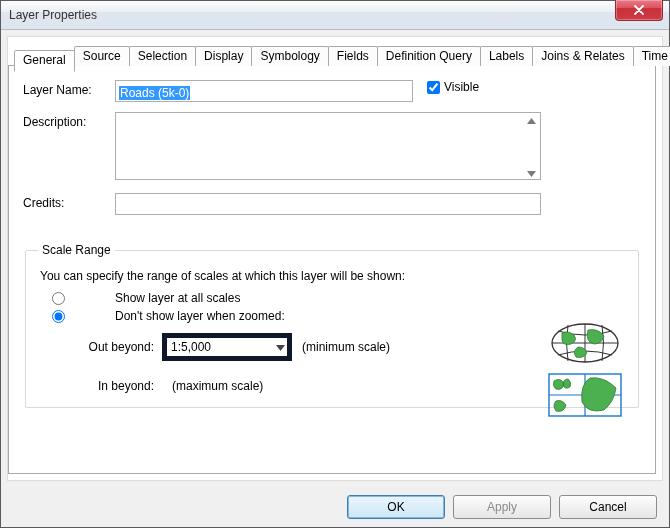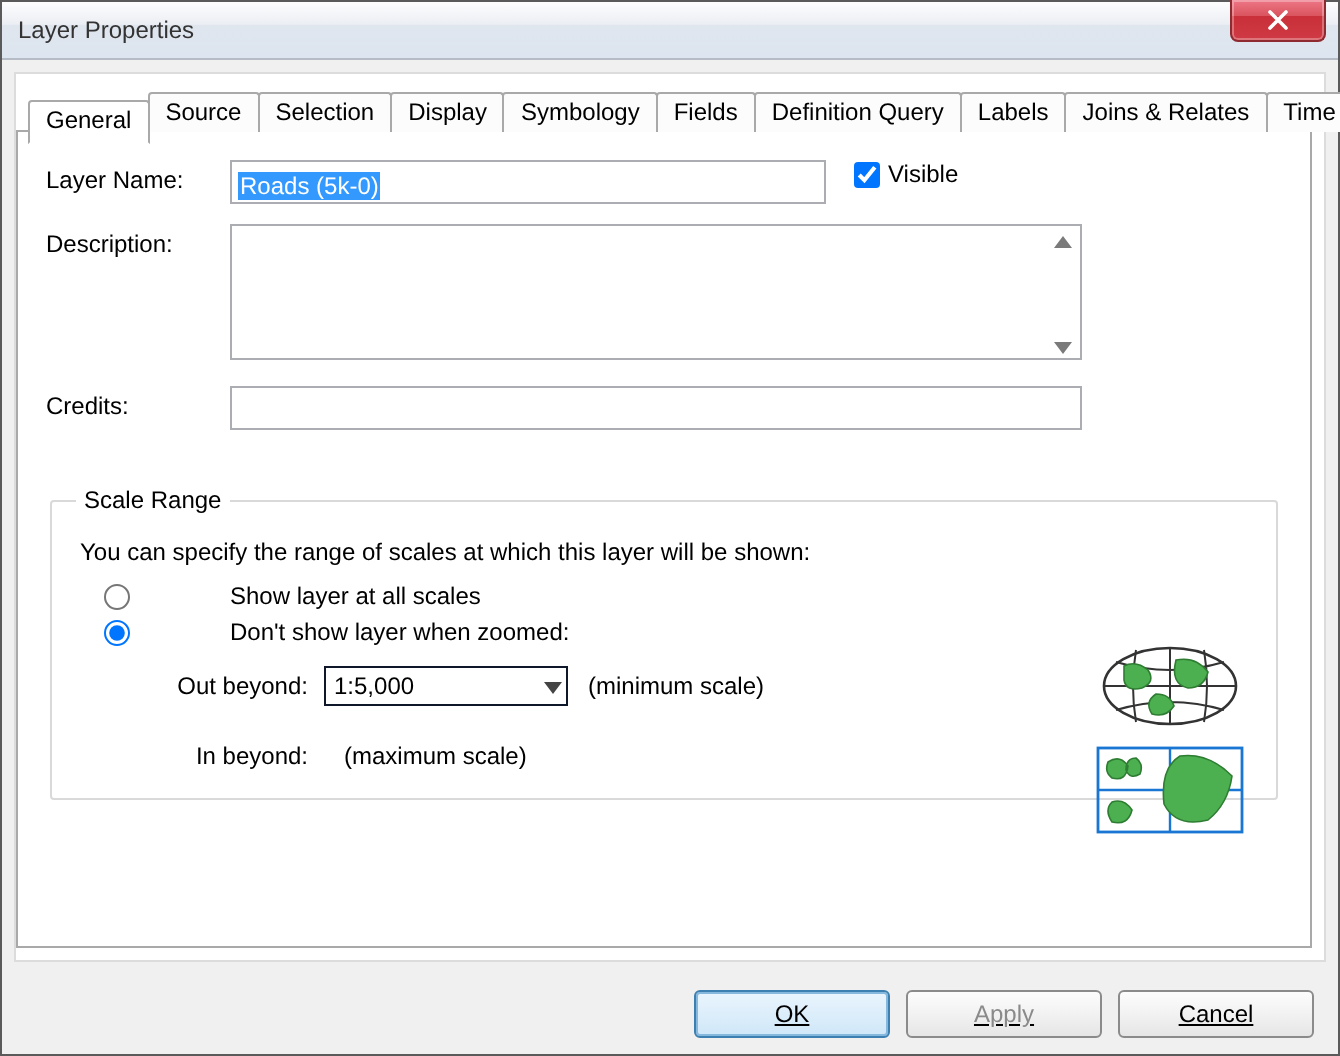--- a/index.html
+++ b/index.html
@@ -153,21 +153,21 @@
     padding: 0 4px;
     color:#000;
   }
   .sr-help { margin: 2px 0 8px 2px; }
   .radio-row { display:flex; align-items:center; margin: 2px 0 4px 14px; gap: 44px; }
   .radio-row input { margin:0 6px 0 0; }
 
   .beyond-row { display:flex; align-items:center; margin: 10px 0 0 36px; }
   .beyond-row .blbl { width: 80px; text-align:right; padding-right:8px; }
   .combo {
-    border:1px solid #0f172a;
+    border:5px solid #0f172a;
     width: 114px;
     height: 18px;
     display:flex;
     align-items:center;
     justify-content:space-between;
     padding: 0 2px 0 4px;
     background:#fff;
   }
   .combo .arrow { color:#444; }
   .hint { margin-left: 10px; }
@@ -180,21 +180,20 @@
 
   
   .button-row {
     height: 40px;
     display:flex;
     align-items:center;
     justify-content:flex-end;
     padding-right: 12px;
     gap: 8px;
     background:#f0f0f0;
-    text-decoration:underline;
   }
   .btn {
     min-width: 76px;
     height: 22px;
     border: 1px solid #8b8b8b;
     border-radius: 3px;
     background: linear-gradient(to bottom, #fdfdfd, #e6e6e6);
     display:flex; align-items:center; justify-content:center;
     font-family:inherit; font-size:12px;
     padding: 0 10px;

